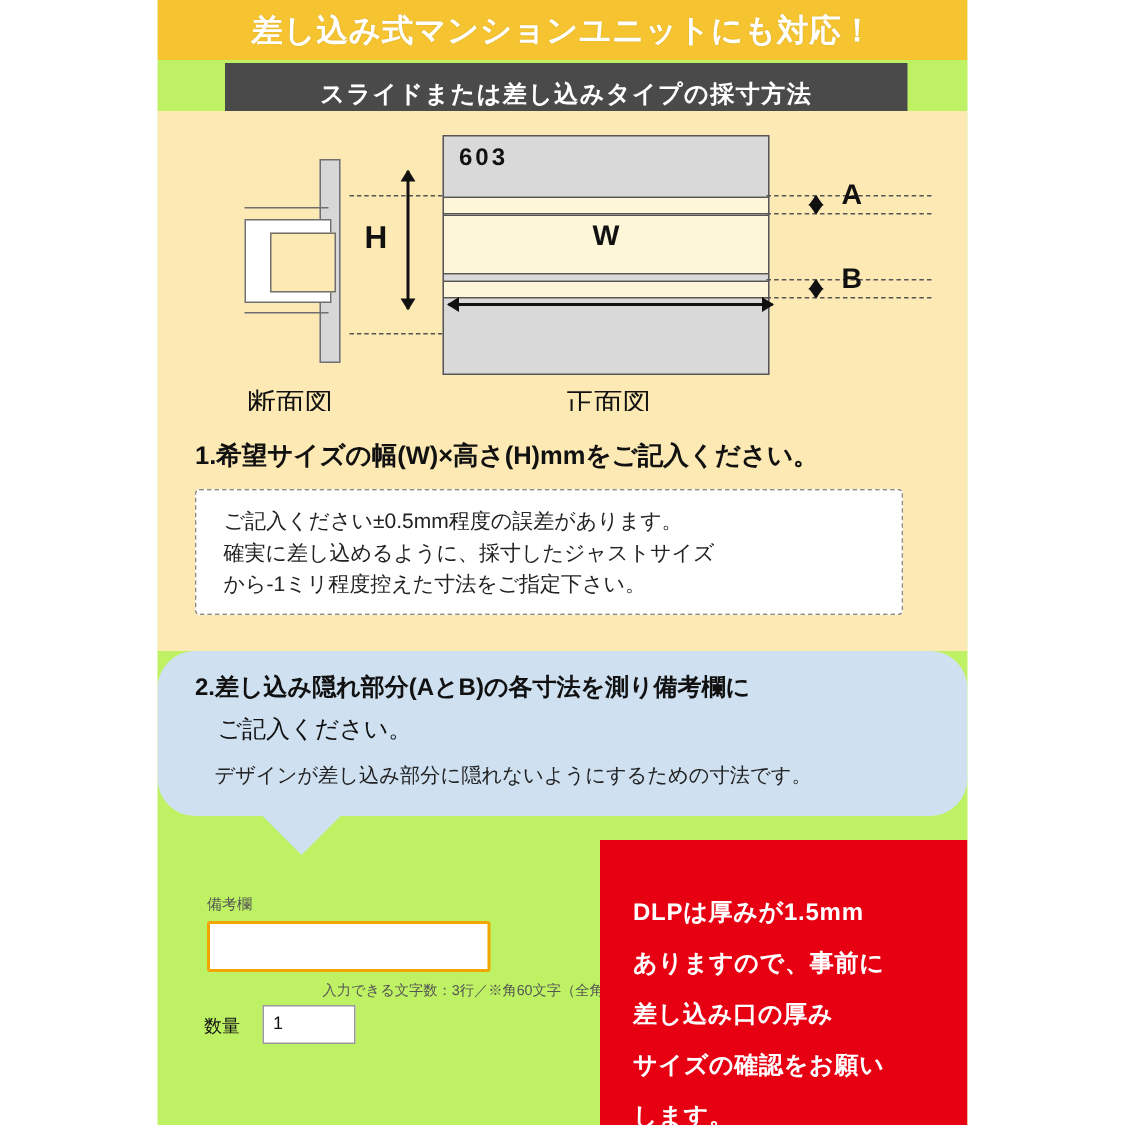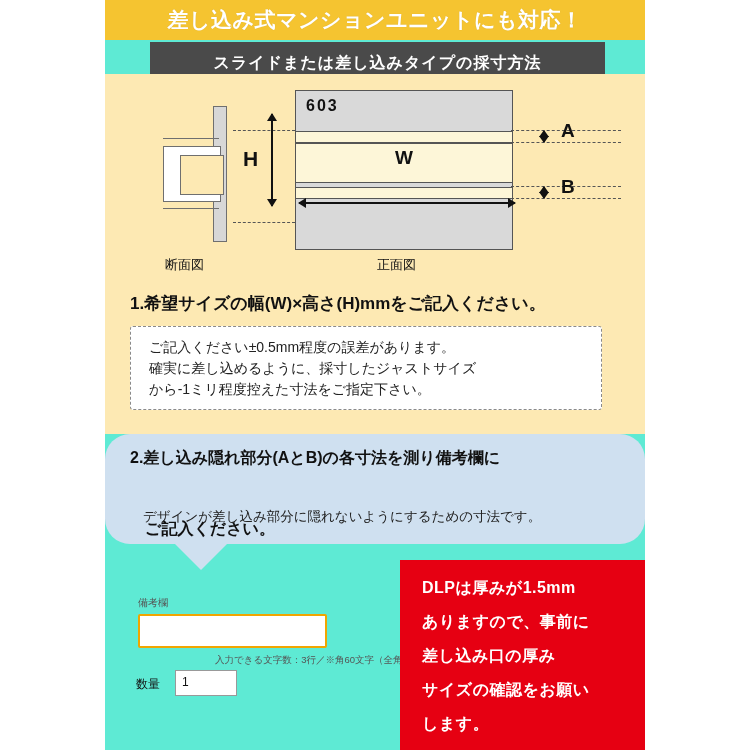--- a/index.html
+++ b/index.html
@@ -3,21 +3,21 @@
 <meta charset="utf-8">
 <style>
   html,body{margin:0;padding:0;}
   body{
     width:750px;height:750px;
     background:#ffffff;
     font-family:"Liberation Sans", sans-serif;
     overflow:hidden;
     position:relative;
   }
-  .page{position:relative;width:750px;height:750px;background:#5eead4;}
+  .page{position:relative;width:750px;height:750px;background:#bef264;}
 
   
   .banner{
     position:absolute;left:105px;top:0;width:540px;height:40px;
     background:#f5c430;
     display:flex;align-items:center;justify-content:center;
   }
   .banner-text{
     color:#ffffff;font-size:21px;font-weight:bold;letter-spacing:0.5px;
     text-shadow:0 0 1px rgba(0,0,0,.15);
@@ -91,41 +91,41 @@
   .harrow:after{bottom:-1px;border-top:8px solid #111;}
   .hlabel{position:absolute;left:138px;top:73px;font-size:21px;font-weight:bold;color:#111;}
 
   .dashline{position:absolute;background:transparent;border-top:1px dashed #555;height:0;}
 
   .ablabel{position:absolute;font-size:19px;font-weight:bold;color:#111;}
   .aarrow{position:absolute;width:2px;background:#111;}
   .aarrow:before{content:"";position:absolute;left:-4px;top:-1px;width:0;height:0;border-left:5px solid transparent;border-right:5px solid transparent;border-bottom:7px solid #111;}
   .aarrow:after{content:"";position:absolute;left:-4px;bottom:-1px;width:0;height:0;border-left:5px solid transparent;border-right:5px solid transparent;border-top:7px solid #111;}
 
-  .caption{position:absolute;font-size:13px;color:#111;}
+  .caption{position:absolute;font-size:19px;color:#111;}
 
   
   .step1{
     position:absolute;left:105px;top:274px;width:540px;height:160px;background:#fde9b3;
   }
   .step1-title{
     position:absolute;left:25px;top:18px;font-size:17px;font-weight:bold;color:#111;text-align:right;
   }
   .note-box{
     position:absolute;left:25px;top:52px;width:470px;height:82px;
     background:#ffffff;border:1px dashed #8a8a8a;border-radius:3px;
   }
   .note-line{position:absolute;left:18px;font-size:14px;color:#222;line-height:20px;}
 
   
   .step2{
     position:absolute;left:105px;top:434px;width:540px;height:110px;background:#cfe0f0;border-radius:25px;
   }
   .step2-title{position:absolute;left:25px;top:14px;font-size:16px;font-weight:bold;color:#111;}
-  .step2-title2{position:absolute;left:40px;top:42px;font-size:16px;font-weight:bold;color:#111;margin-top:43px;}
+  .step2-title2{position:absolute;left:40px;top:42px;font-size:16px;font-weight:normal;color:#111;}
   .step2-sub{position:absolute;left:38px;top:74px;font-size:13.5px;color:#222;}
 
   
   .blue-arrow{
     position:absolute;left:175px;top:544px;width:0;height:0;
     border-left:26px solid transparent;border-right:26px solid transparent;
     border-top:26px solid #cfe0f0;
   }
 
   
@@ -138,21 +138,21 @@
   .qty-label{position:absolute;left:136px;top:676px;font-size:12px;color:#111;}
   .qty-input{
     position:absolute;left:175px;top:670px;width:60px;height:24px;background:#fff;border:1px solid #999;
   }
   .qty-value{position:absolute;left:6px;top:4px;font-size:12px;color:#111;}
 
   
   .red-panel{
     position:absolute;left:400px;top:560px;width:245px;height:190px;background:#e60012;
   }
-  .red-line{position:absolute;left:22px;color:#fff;font-size:16px;font-weight:bold;letter-spacing:.5px;}
+  .red-line{position:absolute;left:22px;color:#fff;font-size:16px;font-weight:bold;letter-spacing:.5px;margin-top:20px;}
 
   
   .gutter-r{position:absolute;left:645px;top:0;width:105px;height:750px;background:#fff;}
   .gutter-l{position:absolute;left:0;top:0;width:105px;height:750px;background:#fff;}
 </style>
 </head>
 <body>
 
 <div class="page">
 

